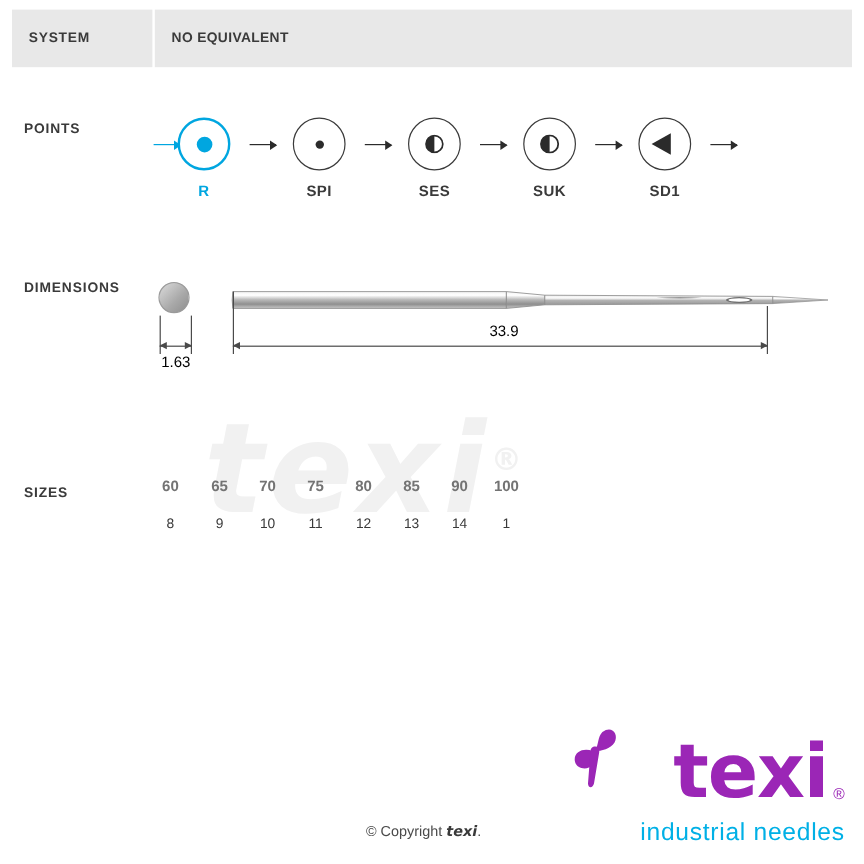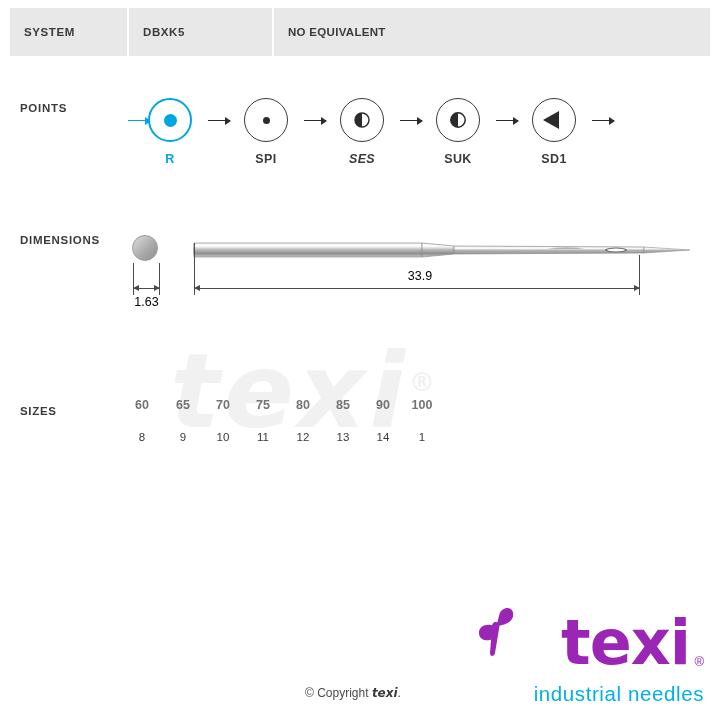--- a/index.html
+++ b/index.html
@@ -269,21 +269,20 @@
     font-weight: bold;
     font-style: italic;
     color: #3a3a3a;
   }
 </style>
 </head>
 <body>
 
 <div class="system-row">
   <div class="sys-cell label">SYSTEM</div>
-  <div class="sys-cell value">DBXK5</div>
   <div class="sys-cell equiv">NO EQUIVALENT</div>
 </div>
 
 <div class="section-label" id="lbl-points">POINTS</div>
 <div class="section-label" id="lbl-dimensions">DIMENSIONS</div>
 <div class="section-label" id="lbl-sizes">SIZES</div>
 
 <div class="points-row">
 
   <div class="conn blue" style="left:0px; width:22px;"></div>
@@ -299,21 +298,21 @@
 
   <div class="point" style="left:107px;">
     <div class="circle">
       <span class="dot-small"></span>
     </div>
     <span class="cap">SPI</span>
   </div>
 
   <div class="conn" style="left:176px; width:22px;"></div>
 
-  <div class="point" style="left:203px;font-style:italic;">
+  <div class="point" style="left:203px;">
     <div class="circle">
       <svg class="ses-glyph" viewBox="0 0 16 16">
         <circle cx="8" cy="8" r="7" fill="#2b2b2b"></circle>
         <path d="M8 1 A7 7 0 0 1 8 15 Z" fill="#ffffff"></path>
         <circle cx="8" cy="8" r="7" fill="none" stroke="#2b2b2b" stroke-width="1.4"></circle>
       </svg>
     </div>
     <span class="cap">SES</span>
   </div>
 

